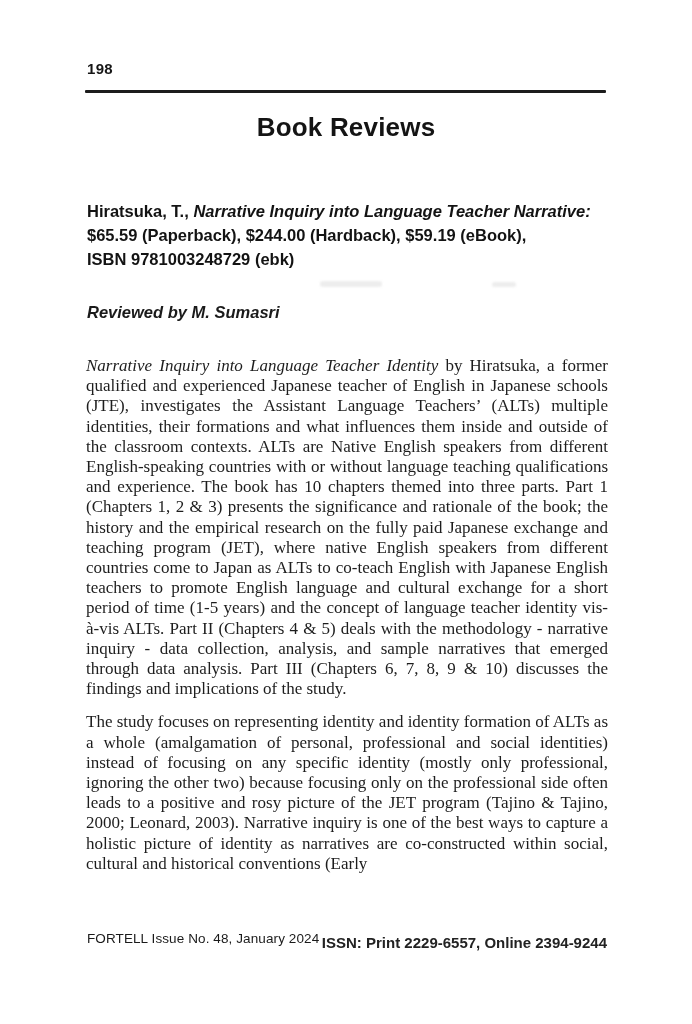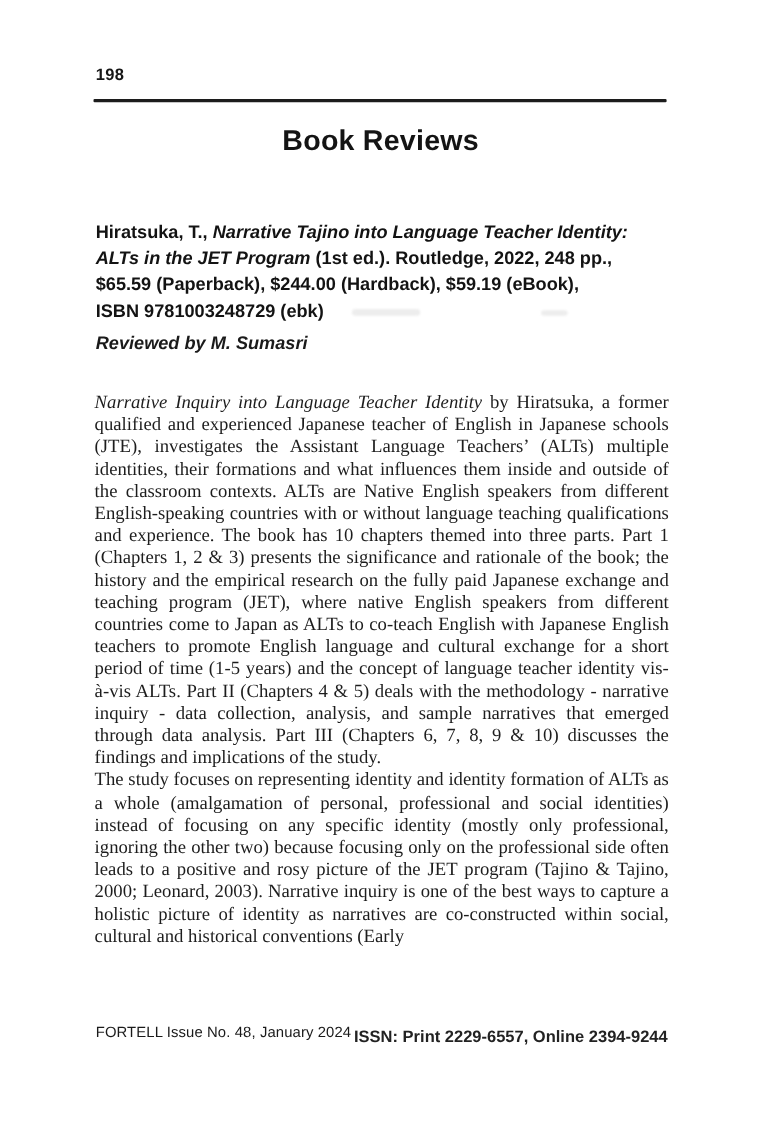--- a/index.html
+++ b/index.html
@@ -71,21 +71,21 @@
     position: absolute;
     left: 86px;
     top: 356px;
     width: 522px;
     font-family: "Liberation Serif", serif;
     font-size: 17px;
     line-height: 20.2px;
     text-align: justify;
     color: #1d1d1d;
   }
-  .body-copy p + p { margin-top: 0; }
+  .body-copy p + p { margin-top: 13px; }
   .body-copy .ital { font-style: italic; }
   .scan-artifact {
     position: absolute;
     background: #ededed;
     border-radius: 3px;
     filter: blur(1px);
   }
   .artifact-1 { left: 320px; top: 281px; width: 62px; height: 6px; }
   .artifact-2 { left: 492px; top: 282px; width: 24px; height: 5px; }
   .footer-left {
@@ -111,22 +111,21 @@
 
 <div class="page">
 
   <div class="page-number">198</div>
 
   <div class="header-rule"></div>
 
   <h1 class="page-title">Book Reviews</h1>
 
   <div class="citation">
-    <div class="cit-line"><span>Hiratsuka, T., </span><span class="ital">Narrative Tajino into Language Teacher Identity:</span></div>
-    <div class="cit-line"><span class="ital">ALTs in the JET Program</span><span> (1st ed.). Routledge, 2022, 248 pp.,</span></div>
+    <div class="cit-line"><span>Hiratsuka, T., </span><span class="ital">Narrative Inquiry into Language Teacher Narrative:</span></div>
     <div class="cit-line">$65.59 (Paperback), $244.00 (Hardback), $59.19 (eBook),</div>
     <div class="cit-line">ISBN 9781003248729 (ebk)</div>
   </div>
 
   <div class="scan-artifact artifact-1"></div>
   <div class="scan-artifact artifact-2"></div>
 
   <div class="reviewer-byline">Reviewed by M. Sumasri</div>
 
   <div class="body-copy">

